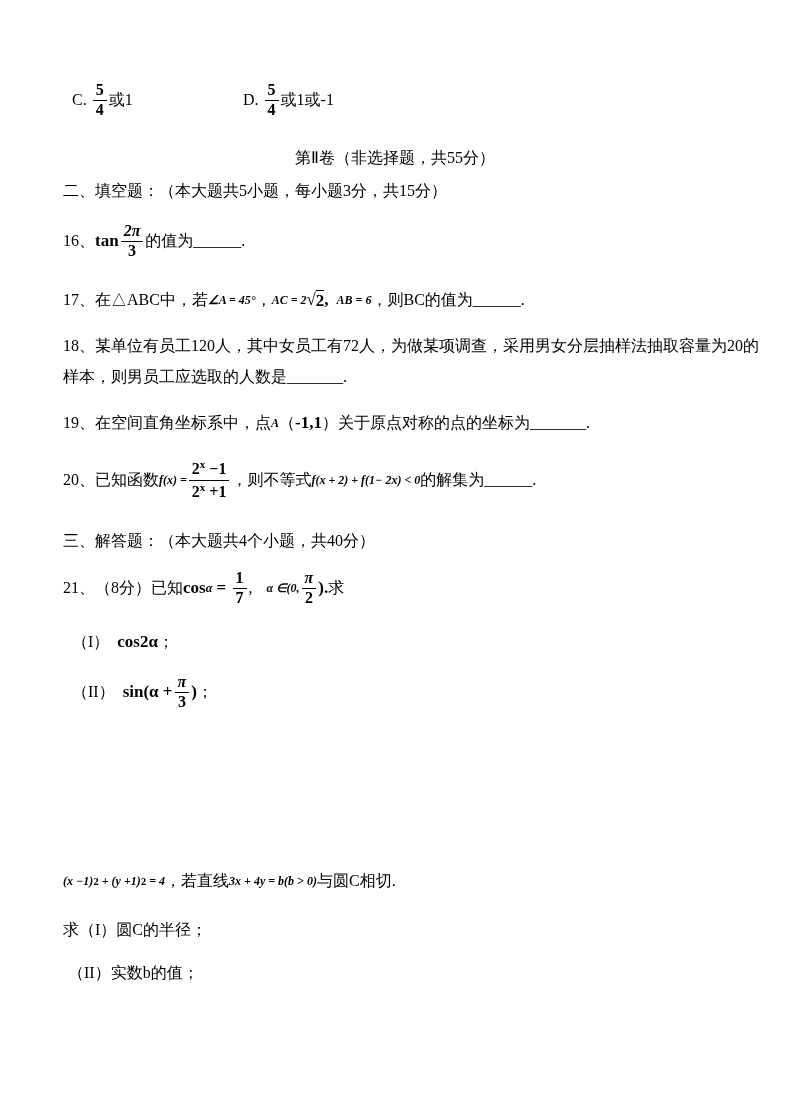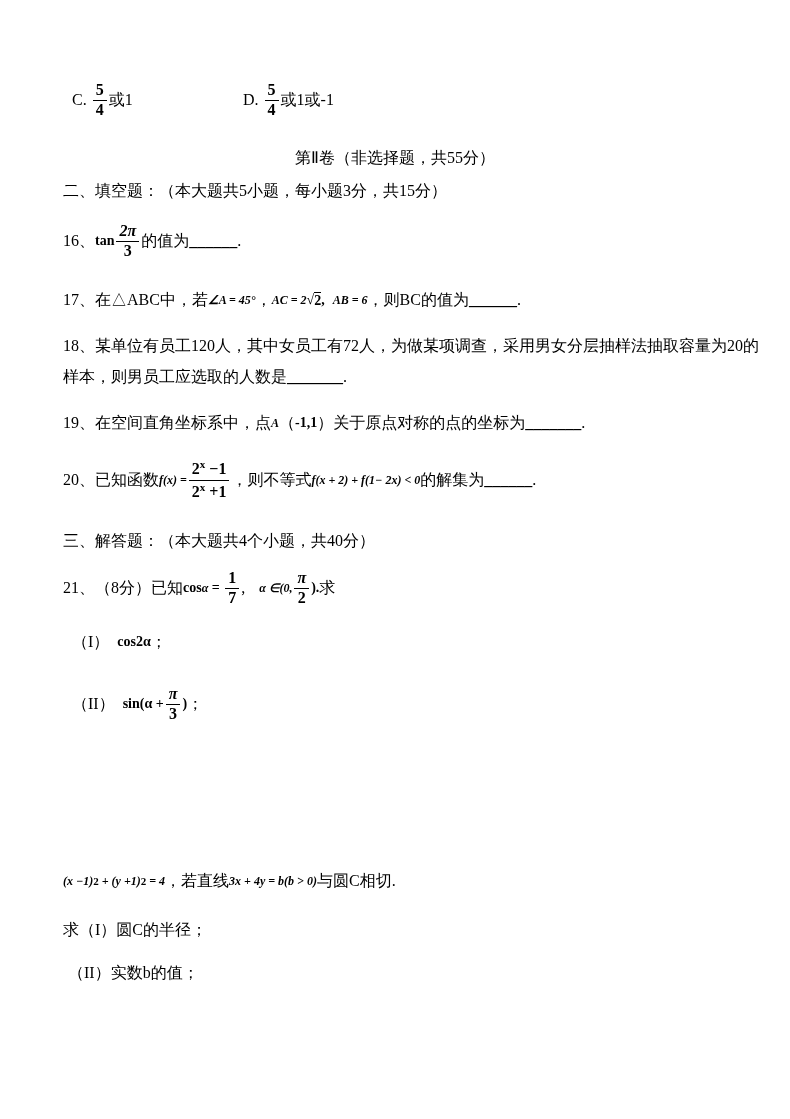--- a/index.html
+++ b/index.html
@@ -14,33 +14,33 @@
   }
   .row{
     position:absolute;
     display:flex;
     align-items:center;
     white-space:pre;
   }
   .txt{font-family:"Liberation Serif", serif;}
   
   .m{font-family:"Liberation Serif", serif;font-style:italic;font-weight:bold;font-size:12px;}
-  .mu{font-family:"Liberation Serif", serif;font-style:normal;font-weight:bold;font-size:14px;}
+  .mu{font-family:"Liberation Serif", serif;font-style:normal;font-weight:bold;font-size:17px;}
   .frac{
     display:inline-block;text-align:center;vertical-align:middle;
     font-family:"Liberation Serif", serif;font-weight:bold;font-size:16px;
     line-height:1.05;margin:0 2px;
   }
   .frac .fnum{display:block;border-bottom:1.6px solid #000;padding:0 3px 1px;}
   .frac .fden{display:block;padding-top:1px;}
   .frac .it{font-style:italic;}
   sup{font-size:11px;font-weight:bold;}
   .sqrt-bar{border-top:1.6px solid #000;padding-top:0px;}
   .center{left:0;right:0;justify-content:center;}
-  .blank{letter-spacing:0;font-weight:bold;}
+  .blank{letter-spacing:0;}
   .sp8{display:inline-block;width:8px;}
   .sp14{display:inline-block;width:14px;}
 </style>
 </head>
 <body>
 
 <div class="page">
 
   <div class="row" style="top:80px;left:72px;height:40px;">
     <span class="txt">C. </span><span class="frac"><span class="fnum">5</span><span class="fden">4</span></span><span class="txt">或1</span>
@@ -134,21 +134,21 @@
     <span class="txt">求</span>
   </div>
 
   <div class="row" style="top:631px;left:72px;height:22px;">
     <span class="txt">（I）</span>
     <span class="sp8"></span>
     <span class="mu">cos2α</span>
     <span class="txt">；</span>
   </div>
 
-  <div class="row" style="top:669px;left:72px;height:46px;margin-top:12px;">
+  <div class="row" style="top:669px;left:72px;height:46px;">
     <span class="txt">（II）</span>
     <span class="sp8"></span>
     <span class="mu">sin(α +</span>
     <span class="frac"><span class="fnum it">π</span><span class="fden">3</span></span>
     <span class="mu">)</span>
     <span class="txt">；</span>
   </div>
 
   <div class="row" style="top:866px;left:63px;height:30px;">
     <span class="m">(x −1)</span><sup>2</sup>

